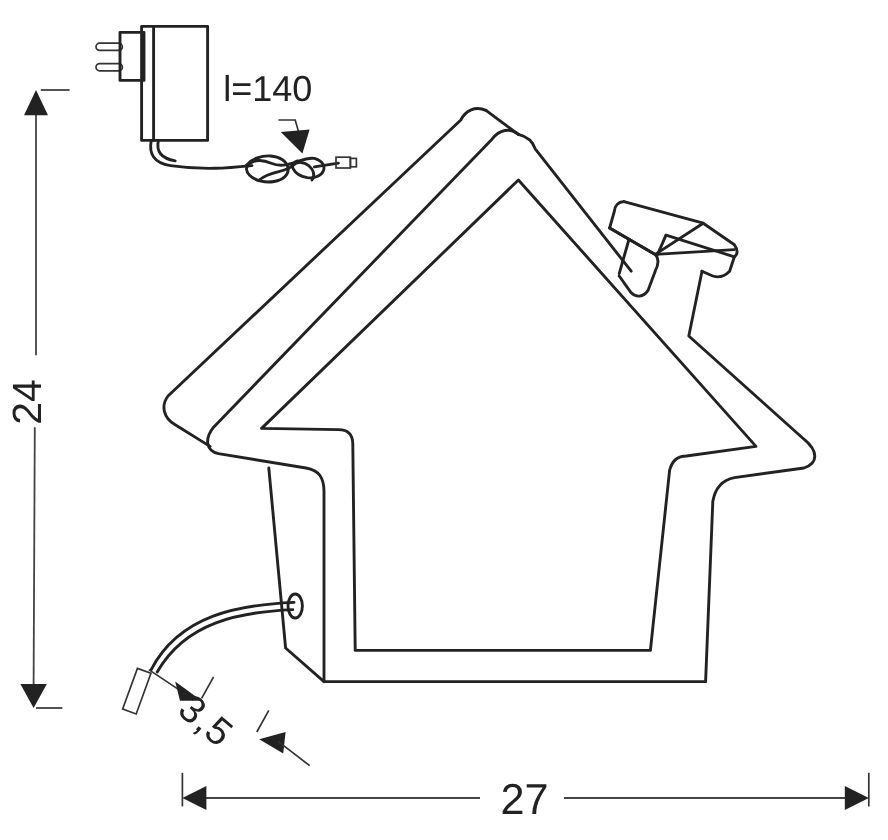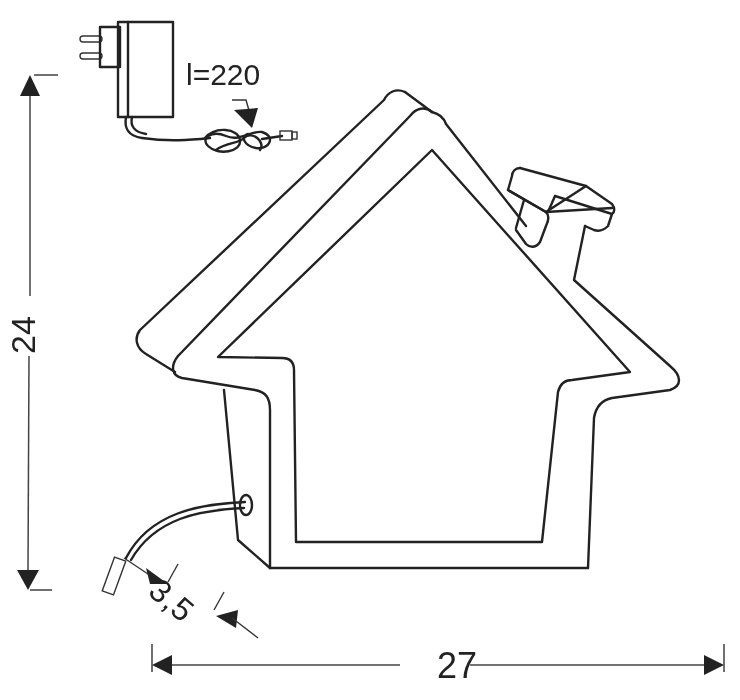--- a/index.html
+++ b/index.html
@@ -4,21 +4,21 @@
 <style>
   html, body { margin: 0; padding: 0; background: #ffffff; }
   body { width: 740px; height: 700px; position: relative; overflow: hidden; font-family: "Liberation Sans", sans-serif; }
   #drawing { position: absolute; left: 0; top: 0; width: 740px; height: 700px; }
   .line { fill: none; stroke: #222222; stroke-width: 2.4; stroke-linejoin: round; stroke-linecap: round; }
   .thin { fill: none; stroke: #333333; stroke-width: 1.4; }
   .dim { fill: none; stroke: #444444; stroke-width: 1.5; }
   .arrow { fill: #222222; stroke: none; }
   .label { position: absolute; color: #222222; font-family: "Liberation Sans", sans-serif; line-height: 1; white-space: nowrap; }
   #dim-height { left: 4px; top: 316px; font-size: 34px; transform: rotate(-90deg); transform-origin: 20px 18px; }
-  #dim-width { left: 437px; top: 648px; font-size: 36px; }
+  #dim-width { left: 417px; top: 648px; font-size: 36px; }
   #dim-cable { left: 186px; top: 60px; font-size: 30px; }
   #dim-plug { left: 164px; top: 573px; font-size: 32px; transform: rotate(40deg); transform-origin: 0 0; letter-spacing: 1px; }
 </style>
 </head>
 <body>
 
 <svg id="drawing" viewBox="0 0 740 700" xmlns="http://www.w3.org/2000/svg">
 
   <g>
 
@@ -104,14 +104,14 @@
     <polygon class="arrow" points="168,584 146,568 150,584"></polygon>
     <line class="thin" x1="168" y1="582" x2="178" y2="564"></line>
     <line class="thin" x1="214" y1="610" x2="224" y2="592"></line>
     <polygon class="arrow" points="216,616 238,610 236,628"></polygon>
     <line class="thin" x1="232" y1="618" x2="258" y2="638"></line>
   </g>
 </svg>
 
 <div class="label" id="dim-height">24</div>
 <div class="label" id="dim-width">27</div>
-<div class="label" id="dim-cable">l=220</div>
+<div class="label" id="dim-cable">l=140</div>
 <div class="label" id="dim-plug">3,5</div>
 
 </body></html>

